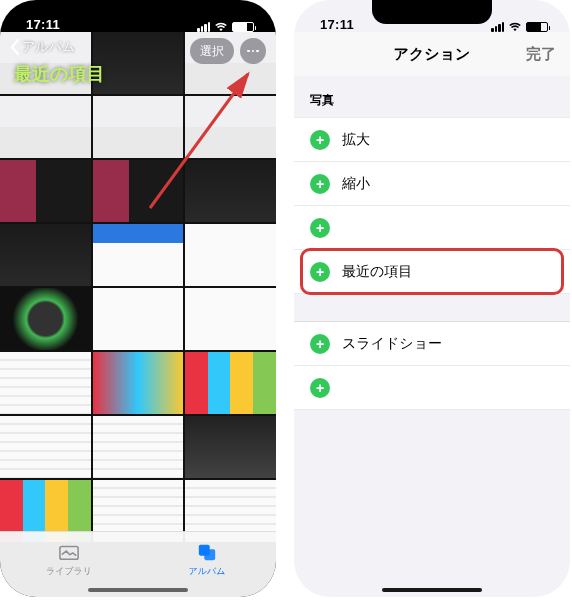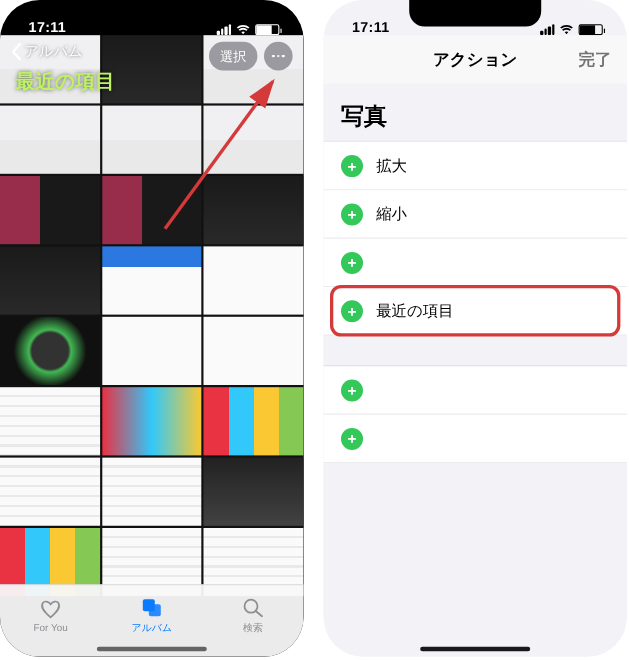--- a/index.html
+++ b/index.html
@@ -56,21 +56,21 @@
     .tabbar { position:absolute; bottom:0; left:0; right:0; height:66px; background:rgba(248,248,248,0.95); display:flex; border-top:1px solid rgba(0,0,0,0.1);}
     .tab { flex:1; display:flex; flex-direction:column; align-items:center; justify-content:center; gap:3px; color:#8e8e93; font-size:9px; padding-bottom:10px;}
     .tab.active { color:#0a7aff;}
     .tab svg { width:22px; height:20px; }
 
     
     .phone.right { background:#f2f2f7; color:#000;}
     .phone.right .nav2 { height:44px; display:flex; align-items:center; justify-content:center; position:relative; background:#f8f8f9;text-align:right;}
     .nav2-title { font-size:15px; font-weight:600;}
     .nav2-done { position:absolute; right:14px; color:#737373; font-size:15px; font-weight:600;}
-    .section-label { font-size:21px; font-weight:700; padding:16px 16px 8px;}
+    .section-label { font-size:12px; font-weight:700; padding:16px 16px 8px;}
     .list { background:#fff; border-top:1px solid rgba(0,0,0,0.08);}
     .row { height:44px; display:flex; align-items:center; padding:0 16px; gap:12px; border-bottom:1px solid rgba(0,0,0,0.08); font-size:14px;}
     .row.highlighted { position:relative; }
     .row.highlighted::before { content:""; position:absolute; inset:-2px 6px; border:3px solid #d43a3a; border-radius:10px; pointer-events:none;}
     .plus-icon { width:20px; height:20px; border-radius:50%; background:#34c759; color:#fff; display:flex; align-items:center; justify-content:center; font-size:14px; font-weight:700; line-height:1;}
     .row-sep { height:28px; background:#f2f2f7; border-bottom:1px solid rgba(0,0,0,0.08);}
 
     
     .arrow-annot { position:absolute; top:36px; left:140px; z-index:20; pointer-events:none;}
 
@@ -168,37 +168,31 @@
               <path d="M0,0 L9,3 L0,6 Z" fill="#d43a3a"></path>
             </marker>
           </defs>
         <line x1="10" y1="140" x2="108" y2="6" stroke="#d43a3a" stroke-width="3" marker-end="url(#ah)"></line>
       </svg>
     </div>
 
     <div class="tabbar">
       <div class="tab">
         <svg viewBox="0 0 24 22">
-            <path d="M12 20 C5 14 2 10 4 6 c2 -3 6 -2 8 1 c2 -3 6 -4 8 -1 c2 4 -1 8 -8 14z" fill="none" stroke="currentColor" stroke-width="1.7"></path>
-          </svg>
-        <span>For You</span>
+            <rect x="2" y="5" width="20" height="14" rx="2" fill="none" stroke="currentColor" stroke-width="1.7"></rect>
+            <path d="M4 14 l5 -4 4 4 3 -2 4 3" fill="none" stroke="currentColor" stroke-width="1.7"></path>
+          </svg>
+        <span>ライブラリ</span>
       </div>
       <div class="tab active">
         <svg viewBox="0 0 24 22">
             <rect x="3" y="3" width="12" height="12" rx="2" fill="currentColor"></rect>
             <rect x="9" y="8" width="12" height="12" rx="2" fill="currentColor" opacity=".85"></rect>
           </svg>
         <span>アルバム</span>
-      </div>
-      <div class="tab">
-        <svg viewBox="0 0 24 22">
-            <circle cx="10" cy="10" r="6.5" fill="none" stroke="currentColor" stroke-width="1.8"></circle>
-            <line x1="15" y1="15" x2="21" y2="20" stroke="currentColor" stroke-width="1.8" stroke-linecap="round"></line>
-          </svg>
-        <span>検索</span>
       </div>
     </div>
     <div class="home-indicator"></div>
   </div>
 
   <div class="phone right">
     <div class="notch"></div>
     <div class="status">
       <span>17:11</span>
       <span class="status-icons">
@@ -236,20 +230,21 @@
       <div class="row">
         <span class="plus-icon">+</span>
       </div>
       <div class="row highlighted">
         <span class="plus-icon">+</span>
         <span>最近の項目</span>
       </div>
       <div class="row-sep"></div>
       <div class="row">
         <span class="plus-icon">+</span>
+        <span>スライドショー</span>
       </div>
       <div class="row">
         <span class="plus-icon">+</span>
       </div>
     </div>
 
     <div class="home-indicator"></div>
   </div>
 
 </div>

